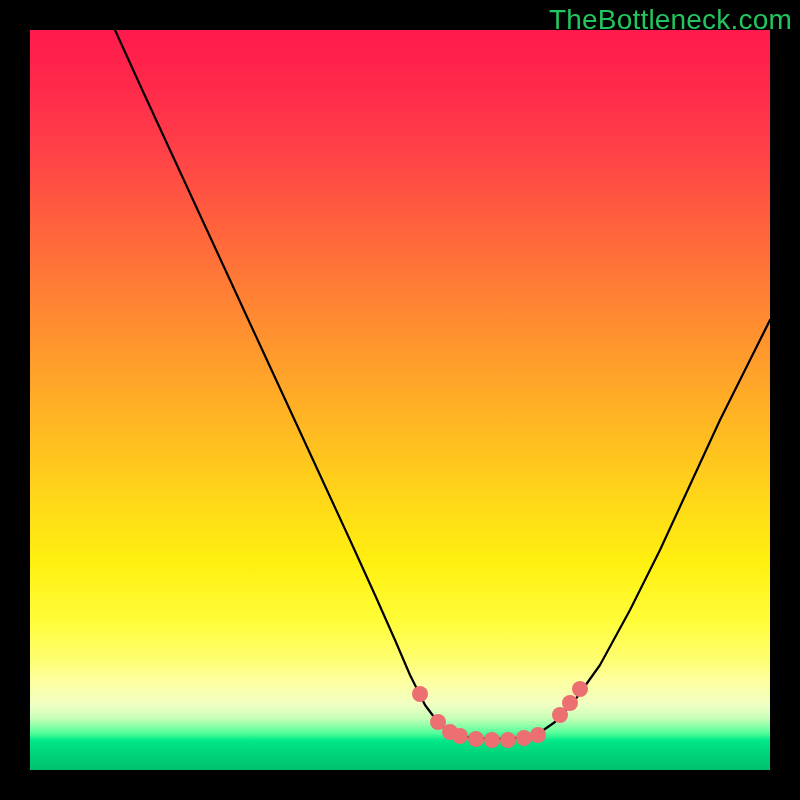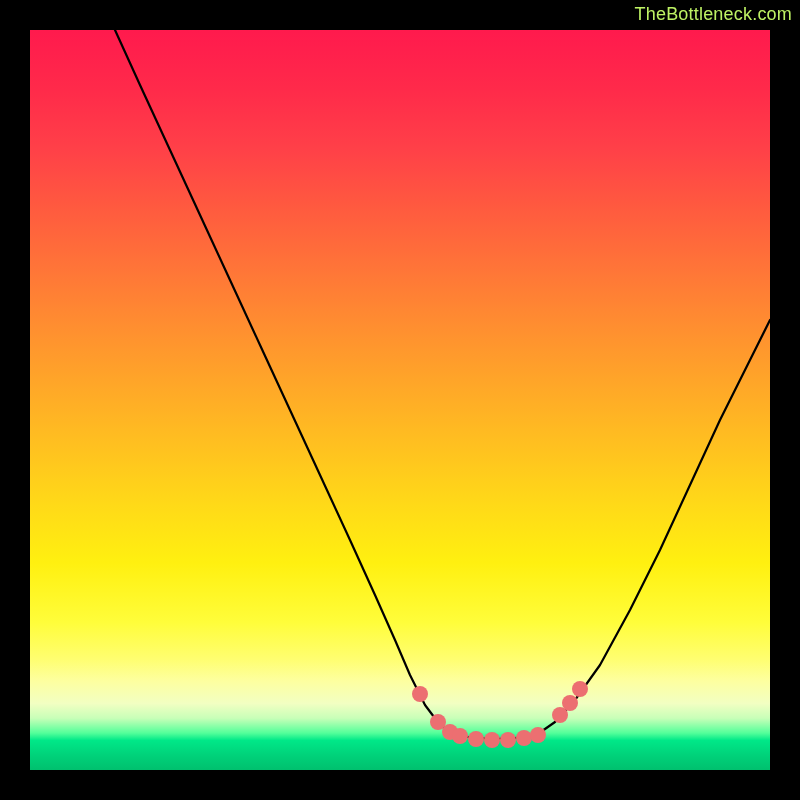--- a/index.html
+++ b/index.html
@@ -50,22 +50,22 @@
     position: absolute;
     left: 0;
     top: 0;
     width: 740px;
     height: 740px;
   }
   .watermark {
     position: absolute;
     top: 4px;
     right: 8px;
-    color: #bef264;
-    font-size: 18px;
+    color: #22c55e;
+    font-size: 28px;
     font-weight: 400;
     letter-spacing: 0.2px;
   }
 </style>
 </head>
 <body>
 
 <div class="frame">
 
   <div class="plot-area">

